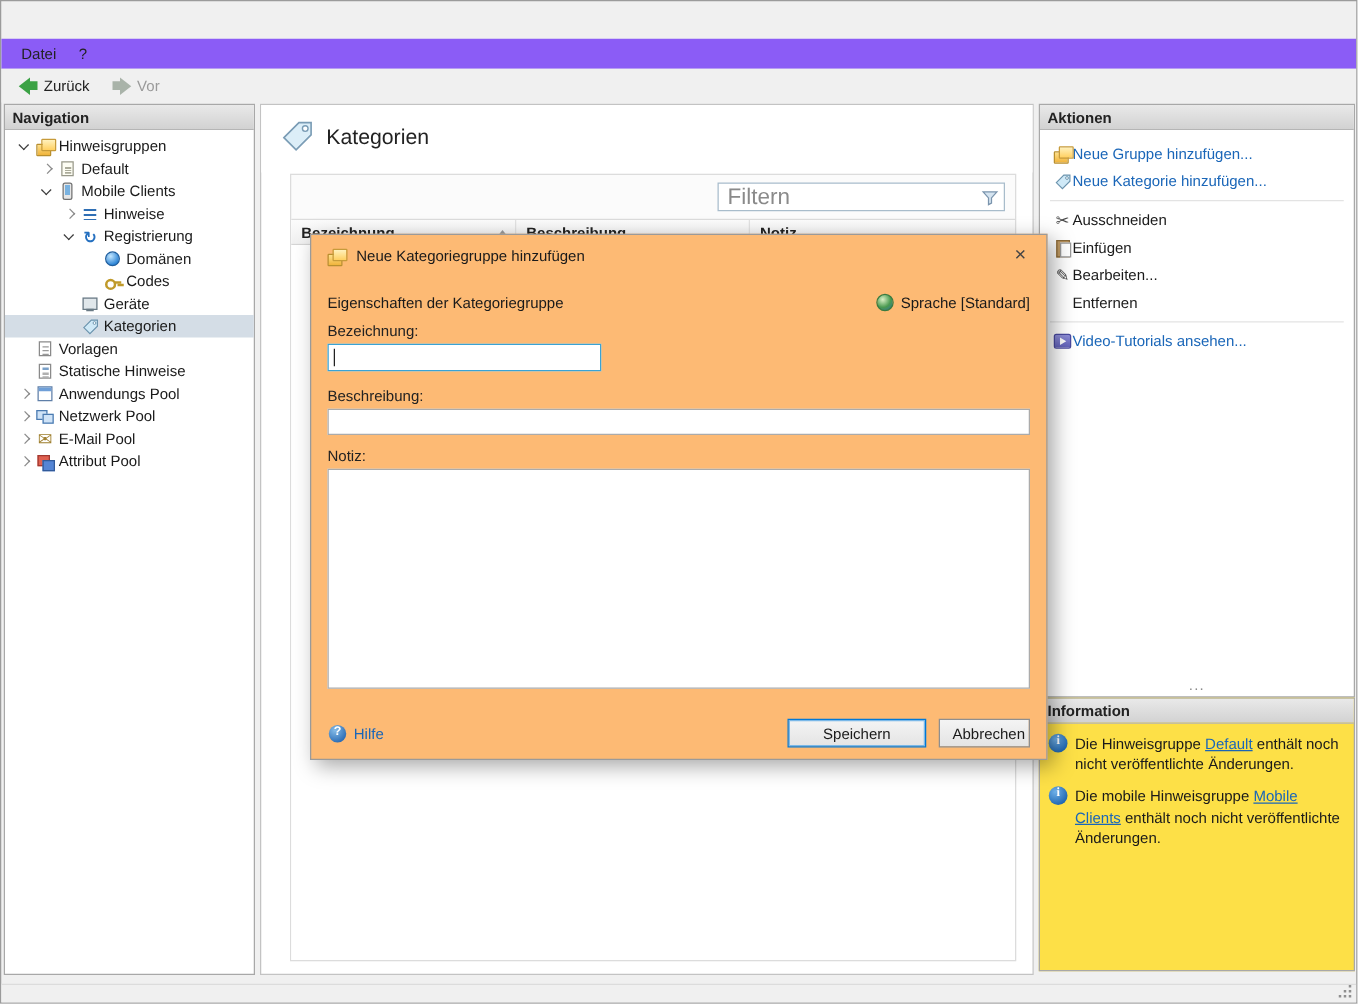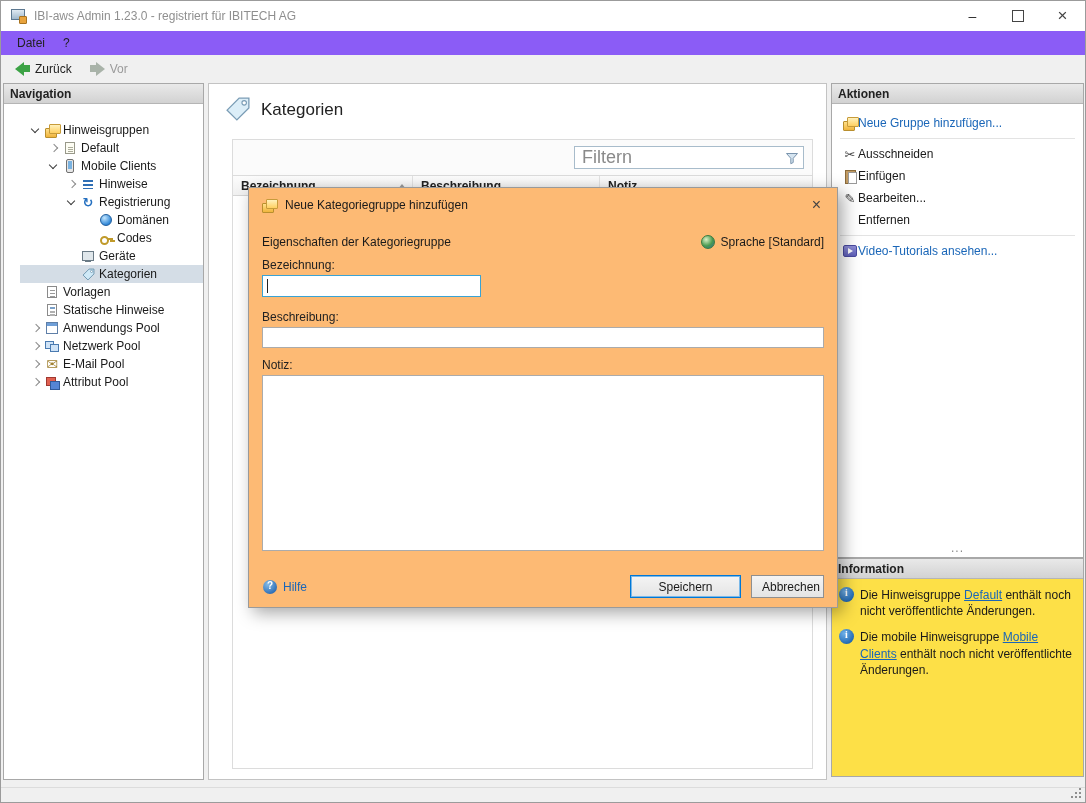--- a/index.html
+++ b/index.html
@@ -36,21 +36,21 @@
 
   
   .panel { position:absolute; background:#fff; border:1px solid #a8a8a8; }
   .panel-header { height:20px; background:linear-gradient(#e9e9e9,#d2d2d2); border-bottom:1px solid #b5b5b5; font-weight:bold; color:#222; line-height:20px; padding-left:6px; }
   .nav-panel { left:2px; top:82px; width:201px; bottom:22px; }
   .main-panel { left:207px; top:82px; width:619px; bottom:22px; border-color:#c3c3c3; }
   .actions-panel { left:830px; top:82px; width:253px; height:475px; }
   .info-panel { left:830px; top:557px; width:253px; height:219px; background:#fde047; }
 
   
-  .tree { padding-top:17px;margin-left:16px; }
+  .tree { padding-top:4px; }
   .tree-row { display:flex; align-items:center; height:18px; cursor:default; }
   .tree-row.selected { background:#d4dde6; }
   .tlabel { margin-left:3px; white-space:nowrap; }
   .lvl0 { padding-left:8px; } .lvl1 { padding-left:26px; } .lvl2 { padding-left:44px; } .lvl3 { padding-left:62px; }
   .chev { width:16px; height:16px; position:relative; flex:0 0 16px; }
   .chev.collapsed::before { content:""; position:absolute; left:5px; top:4.5px; width:5px; height:5px; border-right:1px solid #8a8a8a; border-bottom:1px solid #8a8a8a; transform:rotate(-45deg); }
   .chev.expanded::before { content:""; position:absolute; left:4px; top:4px; width:5px; height:5px; border-right:1.5px solid #3c3c3c; border-bottom:1.5px solid #3c3c3c; transform:rotate(45deg); }
 
   
   .ic { width:16px; height:16px; flex:0 0 16px; display:inline-flex; align-items:center; justify-content:center; position:relative; font-size:13px; line-height:1; }
@@ -145,29 +145,20 @@
   
   .statusbar { position:absolute; left:0; right:0; bottom:0; height:15px; background:#f0f0f0; border-top:1px solid #dcdcdc; }
   .grip { position:absolute; right:4px; bottom:4px; width:10px; height:10px; }
   .grip::before { content:""; position:absolute; left:0; top:0; width:2px; height:2px; box-shadow:8px 0 #8f8f8f, 8px 4px #8f8f8f, 4px 4px #8f8f8f, 8px 8px #8f8f8f, 4px 8px #8f8f8f, 0 8px #8f8f8f; }
 </style>
 </head>
 <body>
 
 <div class="window">
 
-  <div class="titlebar">
-    <span class="app-icon"></span>
-    <span class="win-title">IBI-aws Admin 1.23.0 - registriert für IBITECH AG</span>
-    <div class="win-controls">
-      <span class="wc wc-min"></span>
-      <span class="wc wc-max"></span>
-      <span class="wc wc-close"></span>
-    </div>
-  </div>
 
   <div class="menubar">
     <span class="menu-item">Datei</span>
     <span class="menu-item">?</span>
   </div>
 
   <div class="toolbar">
     <span class="tool-btn">
       <span class="arrow arrow-left">
           <span class="tri"></span>
@@ -304,20 +295,29 @@
     </div>
   </div>
 
   <div class="panel actions-panel">
     <div class="panel-header">Aktionen</div>
     <div class="act-list">
       <div class="act-item link">
         <span class="ic ic-group"></span>
         <span class="act-label">Neue Gruppe hinzufügen...</span>
       </div>
+      <div class="act-item link">
+        <span class="ic">
+            <svg width="15" height="15" viewBox="0 0 16 16">
+              <path d="M2.2 8.6 L8.6 2.2 L13.8 2.2 L13.8 7.4 L7.4 13.8 Z" fill="#cfe9f7" stroke="#6b93ad"></path>
+              <circle cx="11.3" cy="4.7" r="1.2" fill="#fff" stroke="#6b93ad" stroke-width="0.8"></circle>
+            </svg>
+          </span>
+        <span class="act-label">Neue Kategorie hinzufügen...</span>
+      </div>
       <div class="act-sep"></div>
       <div class="act-item">
         <span class="ic ic-glyph">✂</span>
         <span class="act-label">Ausschneiden</span>
       </div>
       <div class="act-item">
         <span class="ic ic-paste"></span>
         <span class="act-label">Einfügen</span>
       </div>
       <div class="act-item">

